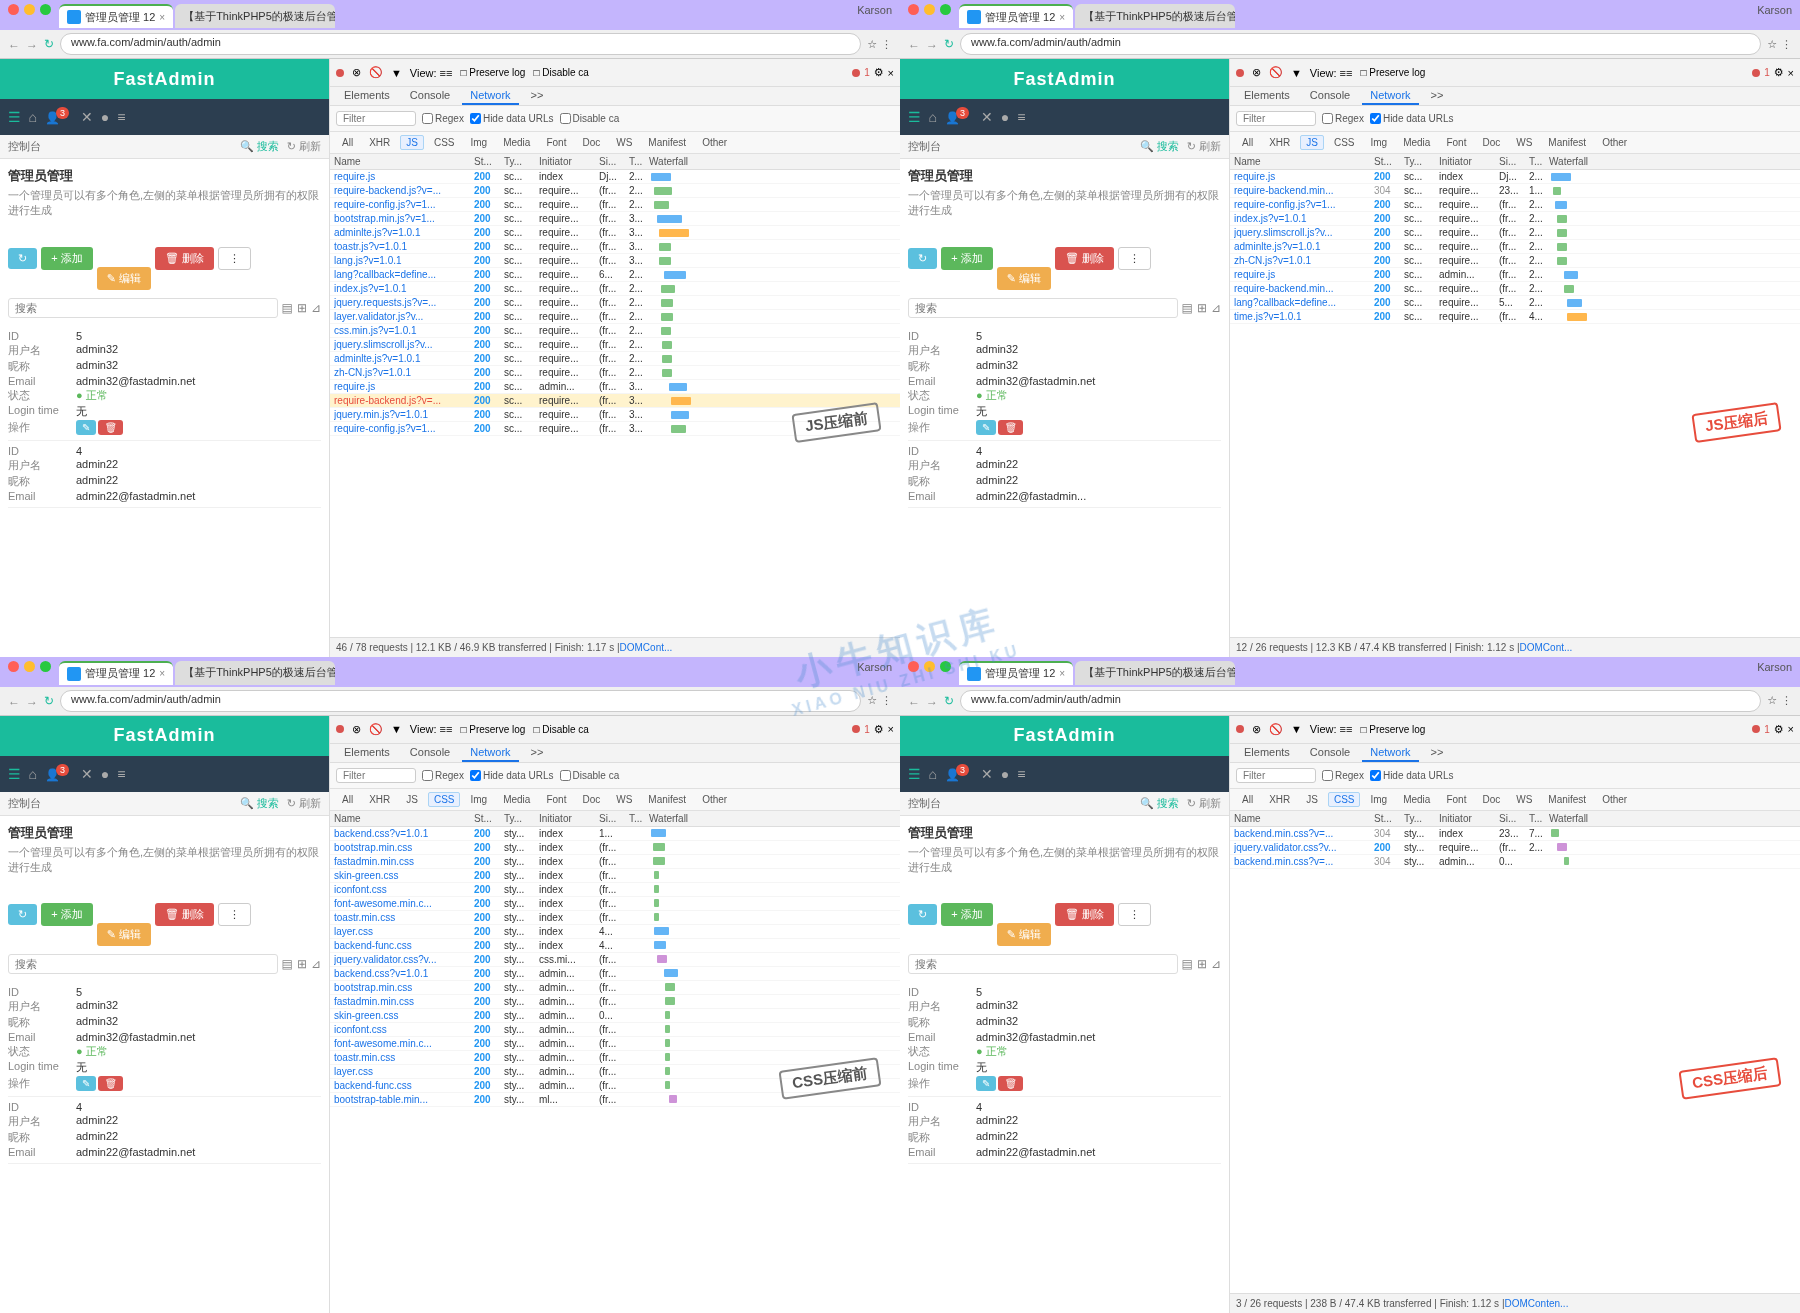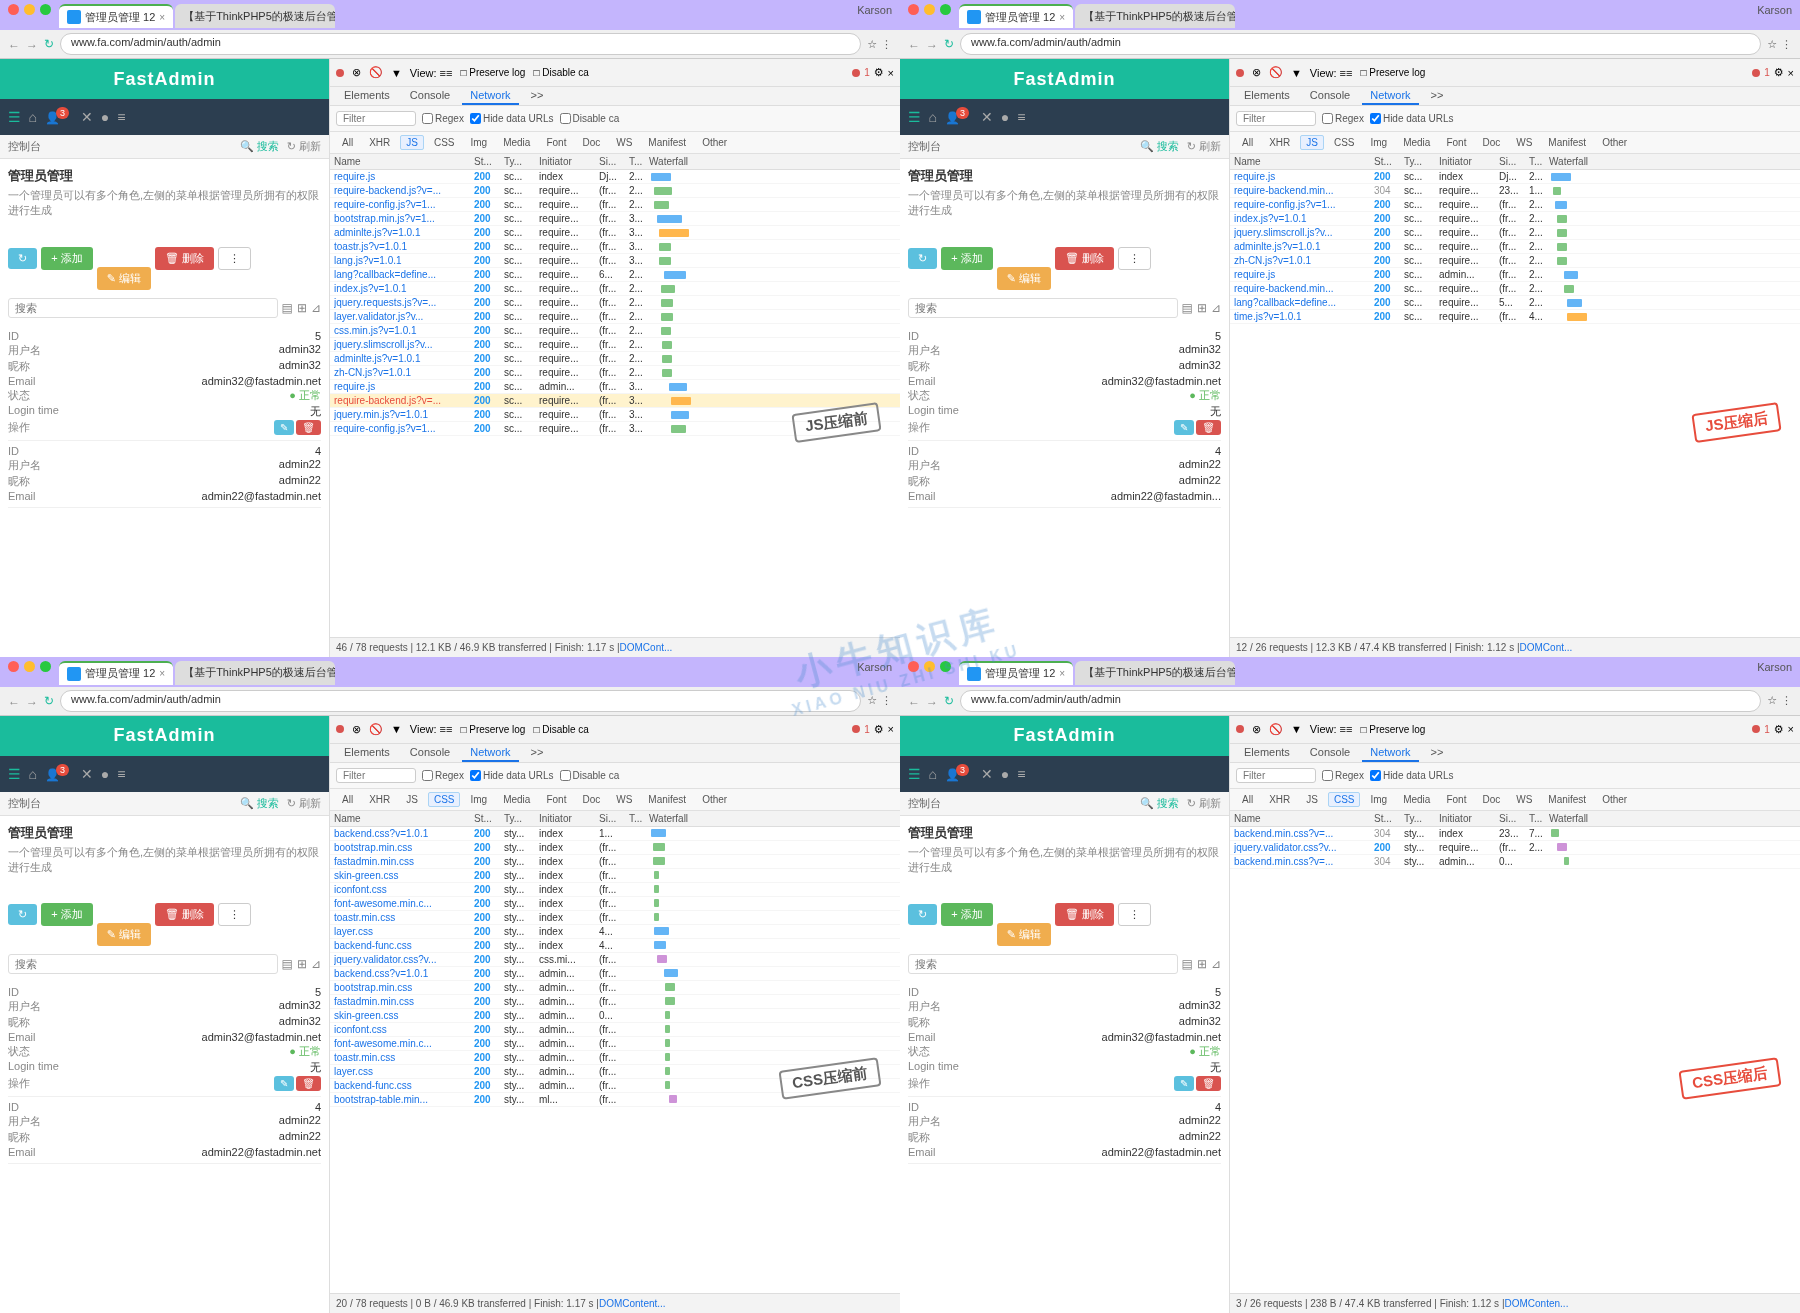--- a/index.html
+++ b/index.html
@@ -202,23 +202,22 @@
 
     .table-area { font-size: 11px; }
 
     .data-row {
       border-bottom: 1px solid #f0f0f0;
       padding: 4px 0;
     }
 
     .data-field {
       display: flex;
-      gap: 15px;
+      gap: 8px;
       margin-bottom: 1px;
-      justify-content: space-between;
     }
 
     .field-label { color: #888; width: 60px; flex-shrink: 0; }
     .field-value { color: #333; }
 
     .status-normal { color: #5cb85c; }
 
     .edit-btn { background: #5bc0de; color: #fff; border: none; border-radius: 3px; padding: 2px 6px; font-size: 10px; cursor: pointer; margin-right: 2px; }
     .del-btn { background: #d9534f; color: #fff; border: none; border-radius: 3px; padding: 2px 6px; font-size: 10px; cursor: pointer; }
 
@@ -1472,24 +1471,20 @@
               <span class="net-status-ok">200</span>
               <span>sty...</span>
               <span>ml...</span>
               <span>(fr...</span>
               <span></span>
               <div class="wf-container">
                 <div class="wf-bar purple" style="left:20px;width:8px"></div>
               </div>
             </div>
         </div>
-        <div class="devtools-footer">
-          <span>20 / 78 requests | 0 B / 46.9 KB transferred | Finish: 1.17 s | </span>
-          <span style="color:#1a73e8">DOMContent...</span>
-        </div>
       </div>
     </div>
   </div>
 
   <div class="quadrant-wrapper">
     <div class="browser-chrome">
       <div class="browser-titlebar">
         <div class="traffic-lights">
           <div class="tl tl-red"></div>
           <div class="tl tl-yellow"></div>

